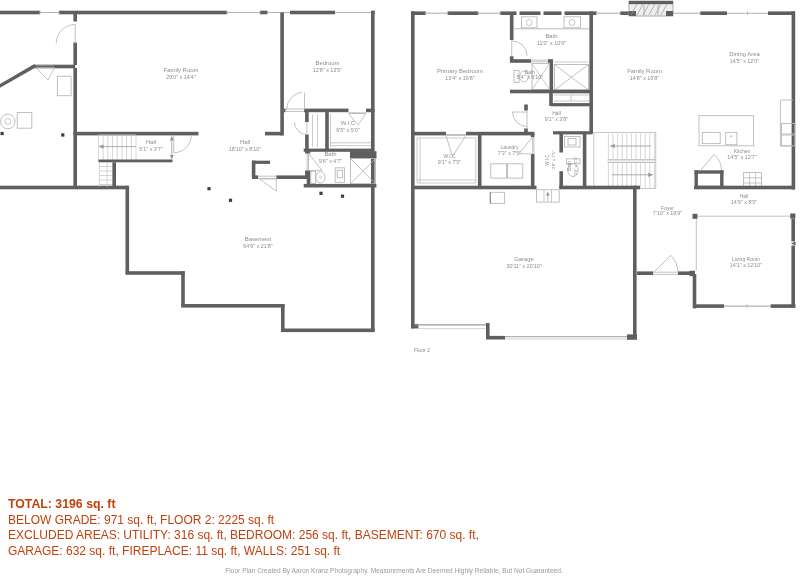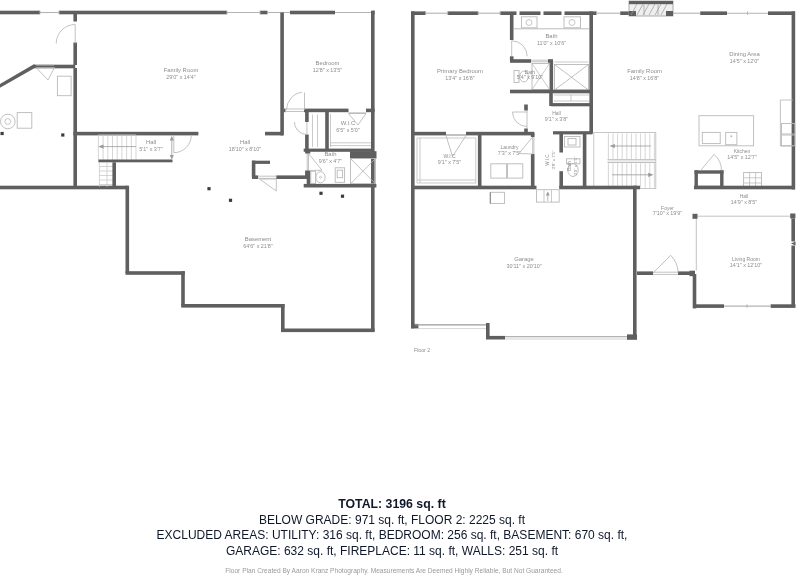--- a/index.html
+++ b/index.html
@@ -1,17 +1,17 @@
 <!DOCTYPE html>
 <html><head>
 <meta charset="utf-8">
 <style>
 html,body{margin:0;padding:0;background:#ffffff;width:800px;height:583px;overflow:hidden}
 *{font-family:"Liberation Sans",sans-serif}
-.summary{position:absolute;left:0;top:497px;width:784px;text-align:center;color:#0f172a;font-size:12px;line-height:15.6px}
+.summary{position:absolute;left:8px;top:497px;width:784px;text-align:left;color:#c2410c;font-size:12px;line-height:15.6px}
 .summary b{font-size:12.3px}
 .disclaimer{position:absolute;left:0;top:566.5px;width:788px;text-align:center;color:#9a9a9a;font-size:6.6px}
 </style>
 </head>
 <body>
 
 <svg width="800" height="583" viewBox="0 0 800 583" style="position:absolute;left:0;top:0">
 
 <g>
       <rect x="0" y="10.7" width="40" height="3.6" fill="#5f5f5f"></rect>

